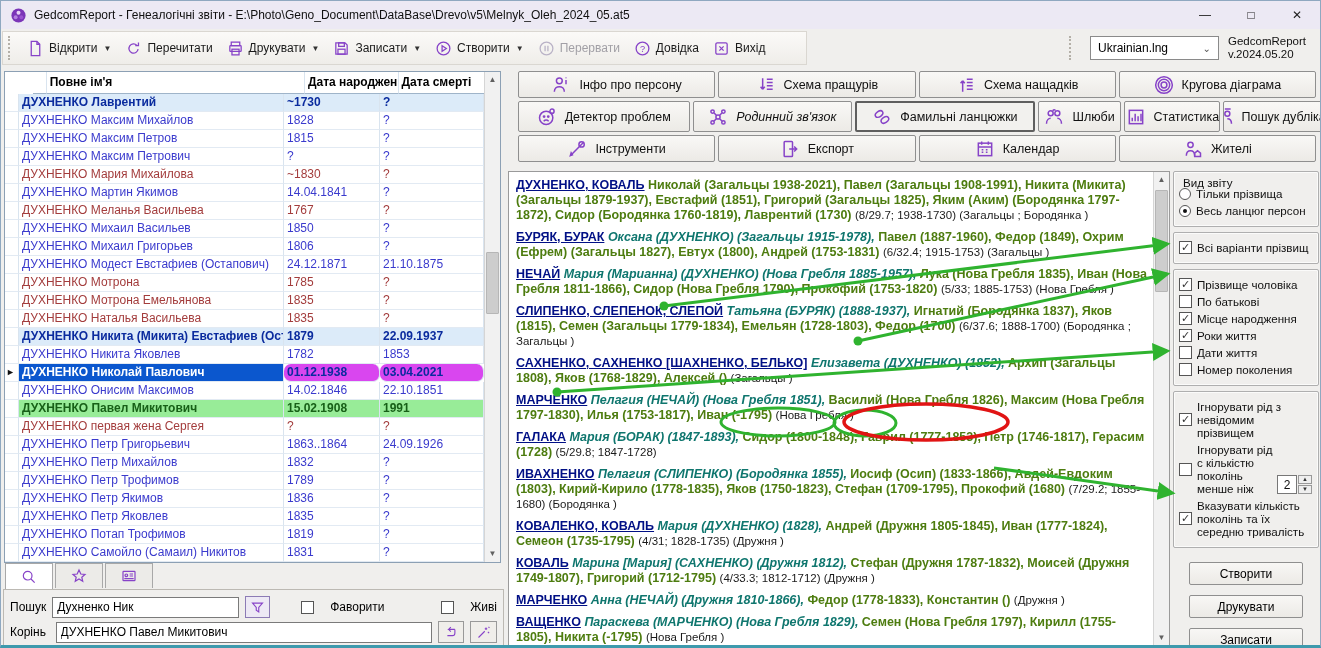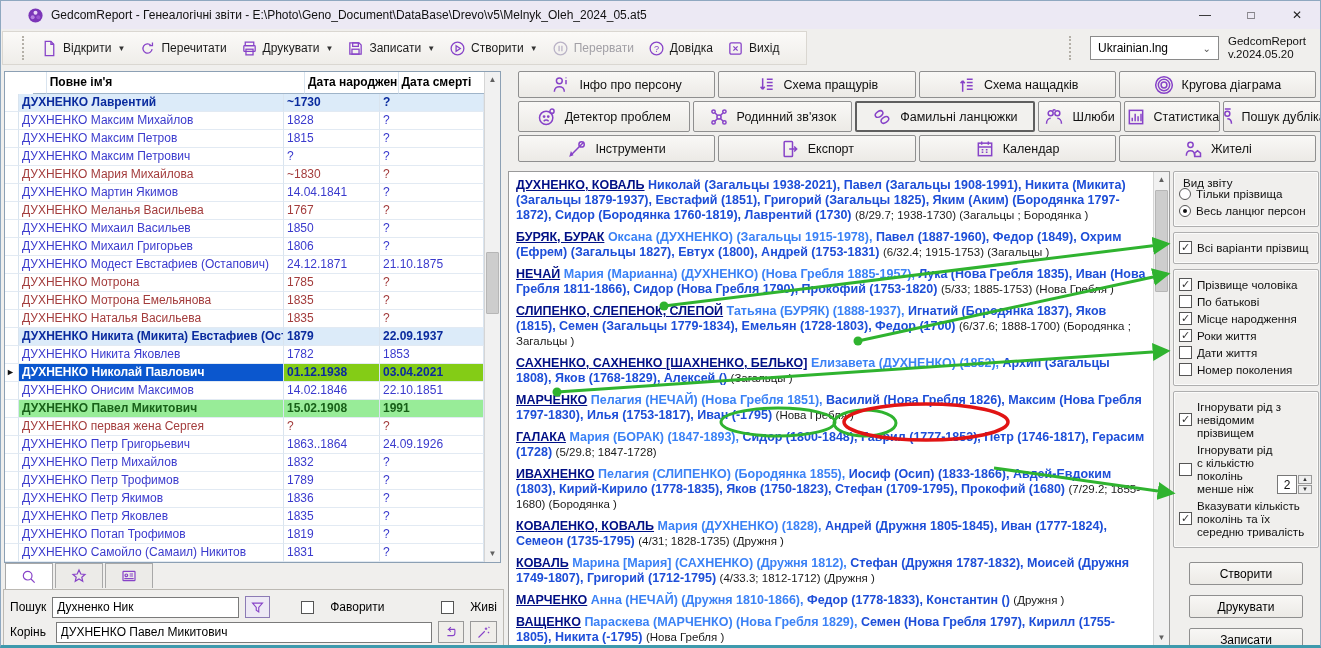--- a/index.html
+++ b/index.html
@@ -2,29 +2,29 @@
 <html><head>
 <meta charset="utf-8">
 <style>
   * { box-sizing: border-box; }
   body { margin:0; background:#fff; font-family:"Liberation Sans", sans-serif; }
   #win { position:relative; width:1321px; height:648px; background:#F0EFED; overflow:hidden;
          border:1px solid #8FA8C0; border-bottom:3px solid #3E9AAD; }
 
   
   .titlebar { position:absolute; left:0; top:0; width:100%; height:28px; background:#ECE9F4;
-              display:flex; align-items:center; gap:7px; padding-left:26px; font-size:12px; color:#111; }
+              display:flex; align-items:center; gap:7px; padding-left:9px; font-size:12px; color:#111; }
   .appicon { width:17px; height:17px; }
   .winbtns { margin-left:auto; display:flex; height:28px; }
   .winbtn { width:46px; text-align:center; line-height:28px; font-size:12px; color:#222; }
 
   
   .toolbar { position:absolute; left:0; top:28px; width:100%; height:39px; background:#F0EFED; }
   .tstrip { position:absolute; left:1px; top:2px; width:805px; height:34px; background:linear-gradient(#FBFAF8,#EFEDE9);
-            border:1px solid #DAD7D1; display:flex; align-items:center; padding-left:19px; }
+            border:1px solid #DAD7D1; display:flex; align-items:center; padding-left:5px; }
   .grip { width:4px; height:24px; border-left:2px dotted #B4B0A8; margin-right:8px; }
   .tbi { display:flex; align-items:center; gap:5px; padding:0 7px; height:29px; font-size:12px; color:#1a1a1a; cursor:default; }
   .tbi .ic { width:17px; height:17px; color:#8743C8; }
   .tbi.disabled { color:#A2A0A6; } .tbi.disabled .ic { color:#B9B2C6; }
   .caret { font-size:8px; color:#333; margin-left:1px; }
   .langzone { position:absolute; right:4px; top:2px; height:34px; display:flex; align-items:center; gap:9px; }
   .combo { width:129px; height:24px; background:#fff; border:1px solid #8A8A8A; display:flex; align-items:center;
            justify-content:space-between; padding:0 7px; font-size:12px; }
   .combo .arrow { font-size:10px; color:#555; }
   .version { font-size:11.5px; line-height:13px; color:#111; width:88px; }
@@ -36,21 +36,21 @@
            white-space:nowrap; overflow:hidden; }
   .thead > div { border-bottom:1px solid #9FB4C9; }
   .c0 { width:14px; padding:0 1px !important; font-size:9px; color:#111; }
   .c1 { width:265px; } .c2 { width:96px; } .c3 { width:104px; }
   .trow { display:flex; height:18px; line-height:17px; font-size:12px; }
   .st-male  .c1, .st-male  .c2, .st-male  .c3 { color:#3A3ACD; }
   .st-female .c1, .st-female .c2, .st-female .c3 { color:#A33C3C; }
   .st-anc .c1, .st-anc .c2, .st-anc .c3 { background:#DCEBF9; color:#0A2B9E; font-weight:bold; }
   .st-green .c1, .st-green .c2, .st-green .c3 { background:#98EC98; color:#176017; font-weight:bold; }
   .st-selected .c1 { background:#0B57CE; color:#fff; font-weight:bold; }
-  .st-selected .c2, .st-selected .c3 { background:#84cc16; color:#0A2B9E; font-weight:bold; }
+  .st-selected .c2, .st-selected .c3 { background:#d946ef; color:#0A2B9E; font-weight:bold;border-radius:7px; }
   .vscroll { position:absolute; right:0; top:0; bottom:0; width:16px; background:#F1F1F1; border-left:1px solid #D5D5D5; }
   .vsb { height:16px; text-align:center; font-size:8px; line-height:16px; color:#606060; }
   .vsb.bottom { position:absolute; bottom:0; left:0; right:0; }
   .vsthumb { position:absolute; left:1px; right:1px; background:#CDCDCD; border:1px solid #B6B6B6; border-radius:1px; }
 
   .tabstrip { position:absolute; left:4px; top:562px; height:26px; display:flex; gap:2px; }
   .tab { width:48px; height:25px; border:1px solid #A8A8A8; border-bottom:none; background:#ECEBE8;
          display:flex; align-items:center; justify-content:center; }
   .tab.active { background:#fff; height:26px; }
   .tab .ic { width:16px; height:16px; color:#8743C8; }
@@ -72,21 +72,21 @@
             background:linear-gradient(#F9F8F6,#ECEAE6); border:1px solid #8F8F8F; border-radius:2px;
             font-size:12.5px; color:#111; white-space:nowrap; overflow:hidden; }
   .navbtn .ic { width:20px; height:20px; color:#8743C8; flex:0 0 auto; }
   .navbtn.active { border:2px solid #5F5F5F; background:#F2F1EE; }
 
   
   .report { position:absolute; left:507px; top:170px; width:662px; height:476px; background:#fff; border:1px solid #9A9A9A; overflow:hidden; }
   .rtext { position:absolute; left:7px; top:6px; right:21px; bottom:0; font-size:12.5px; font-weight:bold; line-height:15px; }
   .para { margin-bottom:7px; }
   .rh { color:#000F85; text-decoration:underline; }
-  .sg-blue { color:#1d4ed8; } .sg-red { color:#3b82f6; }
+  .sg-blue { color:#4d7c0f; } .sg-red { color:#0f766e;font-style:italic; }
   .sg-black { color:#1A1A1A; font-weight:normal; font-size:11.5px; }
 
   
   .options { position:absolute; left:1172px; top:170px; width:146px; height:476px; font-size:11.6px; color:#111; }
   .group { border:1px solid #AFAFAF; box-shadow:inset 0 0 0 1px #FBFBFA; border-radius:2px; background:#F0EFED;
            padding:4px 4px 5px 5px; margin-bottom:5px; }
   .gcap { display:inline-block; background:#F0EFED; padding:0 3px; margin:-11px 0 0 1px; }
   .orow { display:flex; align-items:center; gap:5px; margin:4px 0; position:relative; }
   .cb { flex:0 0 auto; width:13px; height:13px; border:1px solid #555; background:#fff; font-size:11px;
         line-height:11px; text-align:center; color:#333; }
@@ -470,21 +470,21 @@
       <div class="navbtn" style="flex: 0 0 21.5%;">
         <svg class="ic" viewBox="0 0 24 24" fill="none" stroke="currentColor" stroke-width="1.8">
           <circle cx="11" cy="13" r="8"></circle>
           <circle cx="8.5" cy="11.5" r="0.8" fill="currentColor"></circle>
           <circle cx="13.5" cy="11.5" r="0.8" fill="currentColor"></circle>
           <path d="M8 17c1.8-1.8 4.2-1.8 6 0"></path>
           <circle cx="18" cy="5" r="2.5"></circle>
         </svg>
         <span>Детектор проблем</span>
       </div>
-      <div class="navbtn" style="flex: 0 0 20%;">
+      <div class="navbtn" style="flex: 0 0 20%; font-style: italic;">
         <svg class="ic" viewBox="0 0 24 24" fill="none" stroke="currentColor" stroke-width="1.8">
           <circle cx="5.5" cy="5.5" r="2"></circle>
           <circle cx="18.5" cy="5.5" r="2"></circle>
           <circle cx="12" cy="12" r="2.5"></circle>
           <circle cx="5.5" cy="18.5" r="2"></circle>
           <circle cx="18.5" cy="18.5" r="2"></circle>
           <path d="M7 7l3 3M17 7l-3 3M7 17l3-3M17 17l-3-3"></path>
         </svg>
         <span>Родинний зв'язок</span>
       </div>

